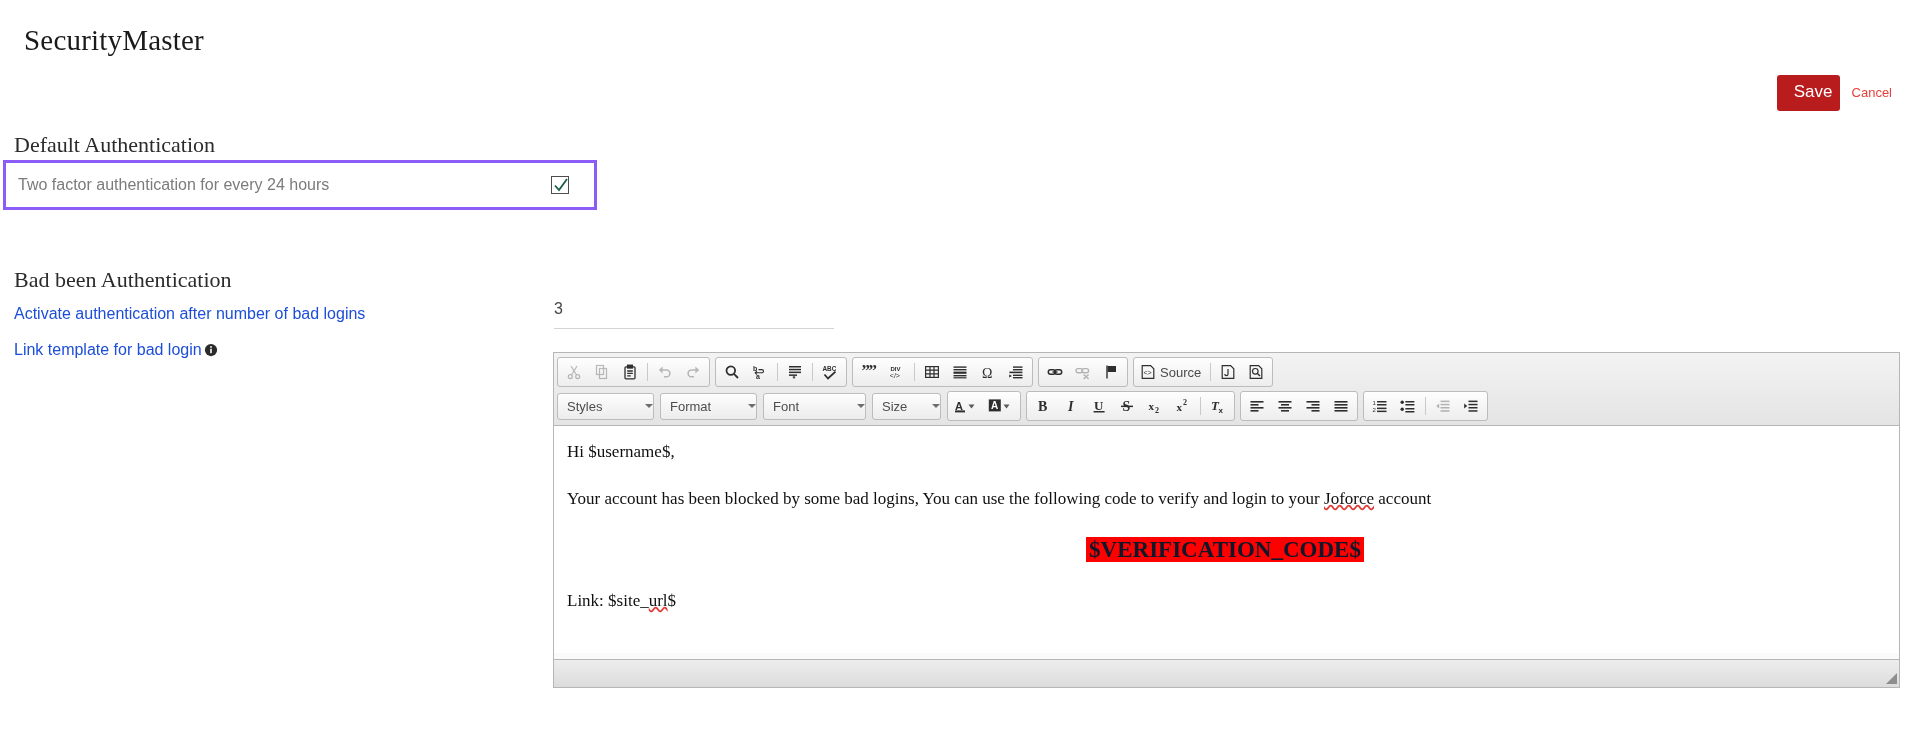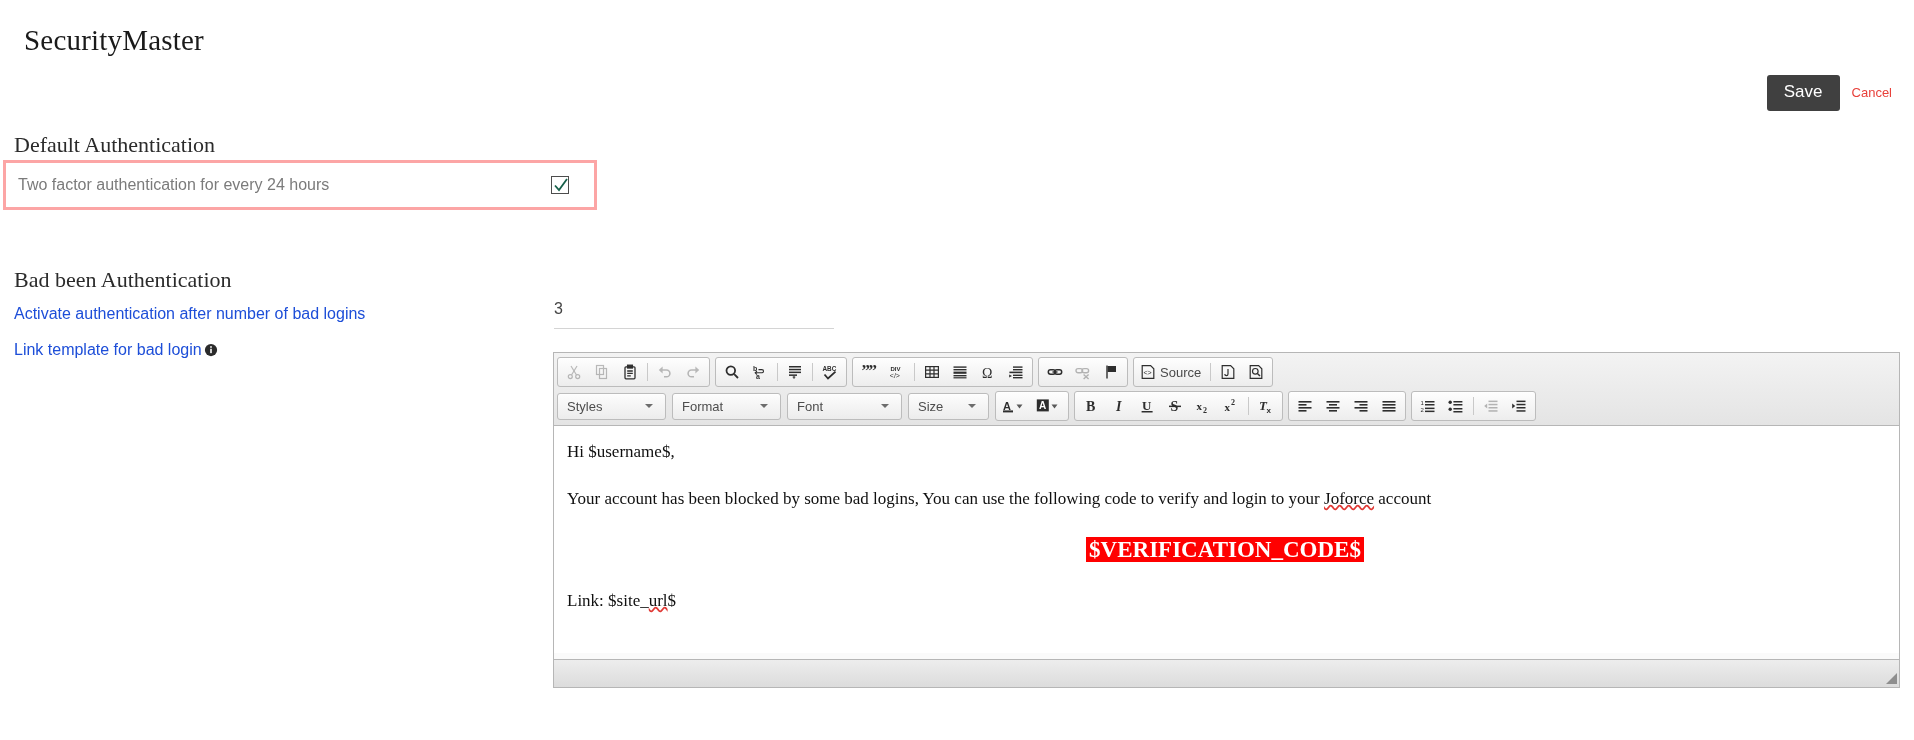--- a/index.html
+++ b/index.html
@@ -14,42 +14,42 @@
   .page-title{
     position:absolute;left:24px;top:24px;
     font-family:"Liberation Serif", serif;
     font-size:29px;color:#1a1a1a;font-weight:400;letter-spacing:.2px;
   }
   .action-bar{
     position:absolute;right:22px;top:75px;
     display:flex;align-items:center;gap:12px;
   }
   .btn-save{
-    background:#404040;color:#ffffff;border:none;
+    background:#b91c1c;color:#ffffff;border:none;
     font-family:"Liberation Sans", sans-serif;
-    font-size:17px;padding:8px 17px 9px 17px;border-radius:3px;
+    font-size:17px;padding:8px 7px 9px 17px;border-radius:3px;
     cursor:pointer;line-height:1.1;
   }
   .btn-cancel{
     color:#e8413b;font-size:13px;cursor:pointer;
     font-family:"Liberation Sans", sans-serif;
   }
   
   .section-heading{
     position:absolute;left:14px;
     font-family:"Liberation Serif", serif;
     font-size:22px;color:#2b2b2b;font-weight:400;
   }
   #heading-default{top:132px;}
   #heading-badlogin{top:267px;}
 
   
   .tf-box{
     position:absolute;left:3px;top:160px;width:594px;height:50px;
-    border:3px solid #fca5a5;box-sizing:border-box;background:#fff;
+    border:3px solid #8b5cf6;box-sizing:border-box;background:#fff;
     display:flex;align-items:center;justify-content:space-between;
     padding:0 25px 0 12px;
   }
   .tf-label{font-size:16px;color:#7b7b7b;font-family:"Liberation Sans", sans-serif;}
   .tf-check{
     width:18px;height:18px;border:1px solid #4d4d4d;box-sizing:border-box;
     background:#ffffff;position:relative;cursor:pointer;flex:0 0 auto;
   }
   .tf-check svg{position:absolute;left:1px;top:0px;}
 
@@ -101,21 +101,21 @@
   .tb-btn svg{display:block;}
   .tb-src{
     display:flex;align-items:center;gap:4px;height:24px;padding:0 6px 0 4px;
     border-radius:2px;cursor:pointer;font-size:13px;color:#4a4a4a;
     font-family:"Liberation Sans", sans-serif;
   }
   .combo{
     display:flex;align-items:center;justify-content:space-between;
     border:1px solid #bcbcbc;border-radius:3px;
     background:linear-gradient(#fdfdfd,#ececec);
-    height:25px;margin:1px 6px 1px 0;padding:0 12px 0 9px;
+    height:25px;margin:1px 6px 1px 0;padding:0 0 0 9px;
     cursor:pointer;color:#4d4d4d;font-size:13px;
     font-family:"Liberation Sans", sans-serif;
     box-shadow:0 1px 0 rgba(255,255,255,.6) inset;
   }
   #combo-styles{width:86px;}
   #combo-format{width:86px;}
   #combo-font{width:92px;}
   #combo-size{width:58px;}
   .caret{
     width:0;height:0;margin-left:6px;
@@ -125,21 +125,21 @@
   .cke-content{
     background:#ffffff;height:227px;overflow:hidden;
     border-left:1px solid #ffffff;
     padding:14px 16px 0 12px;box-sizing:border-box;
     font-family:"Liberation Serif", serif;
     font-size:17px;color:#101010;line-height:1.45;
   }
   .cke-content p{margin:0 0 22px 0;}
   .cke-content .center{text-align:center;margin-top:4px;}
   .hl-code{
-    background:#ff0000;color:#ffffff;font-weight:bold;
+    background:#ff0000;color:#0f172a;font-weight:bold;
     font-size:23px;padding:0 3px;
     font-family:"Liberation Serif", serif;
   }
   .sp-err{
     text-decoration:underline wavy #e03a36;
     text-decoration-skip-ink:none;
   }
   .cke-bottom{
     position:absolute;left:0;right:0;bottom:0;height:27px;
     background:linear-gradient(#ededed,#dcdcdc);

